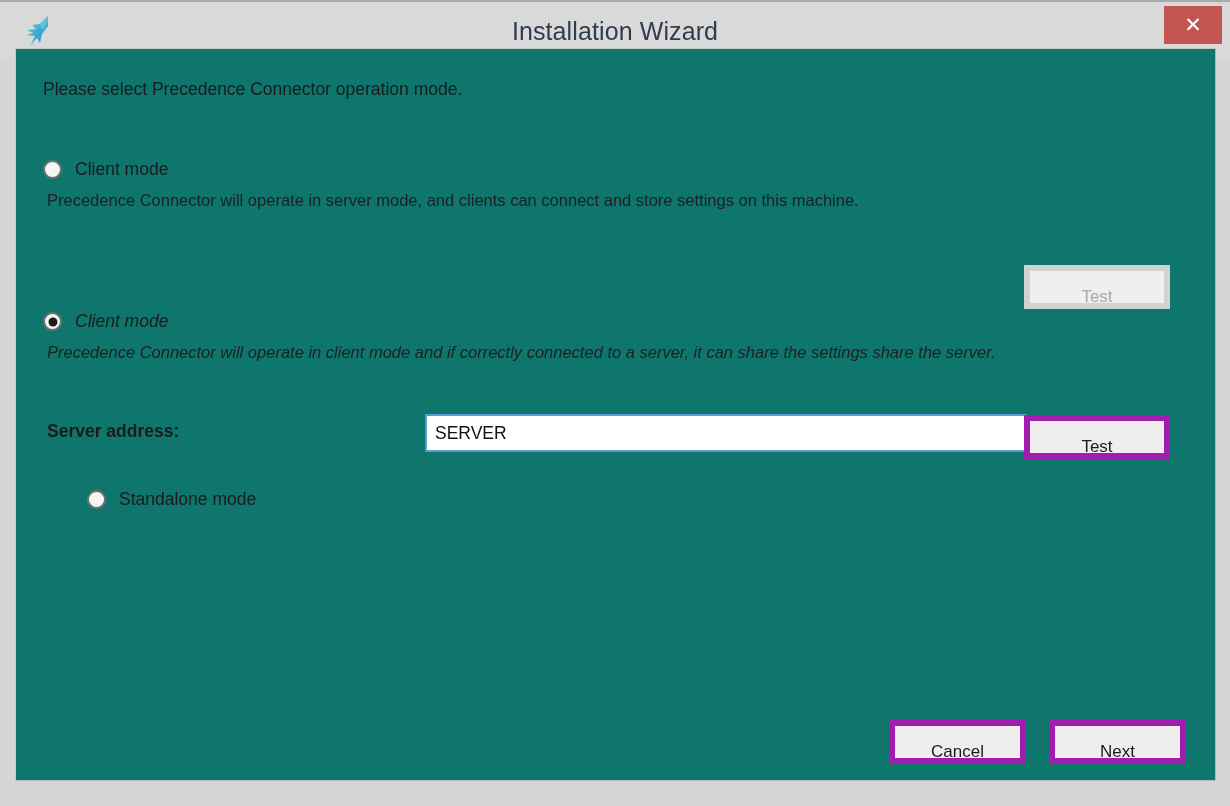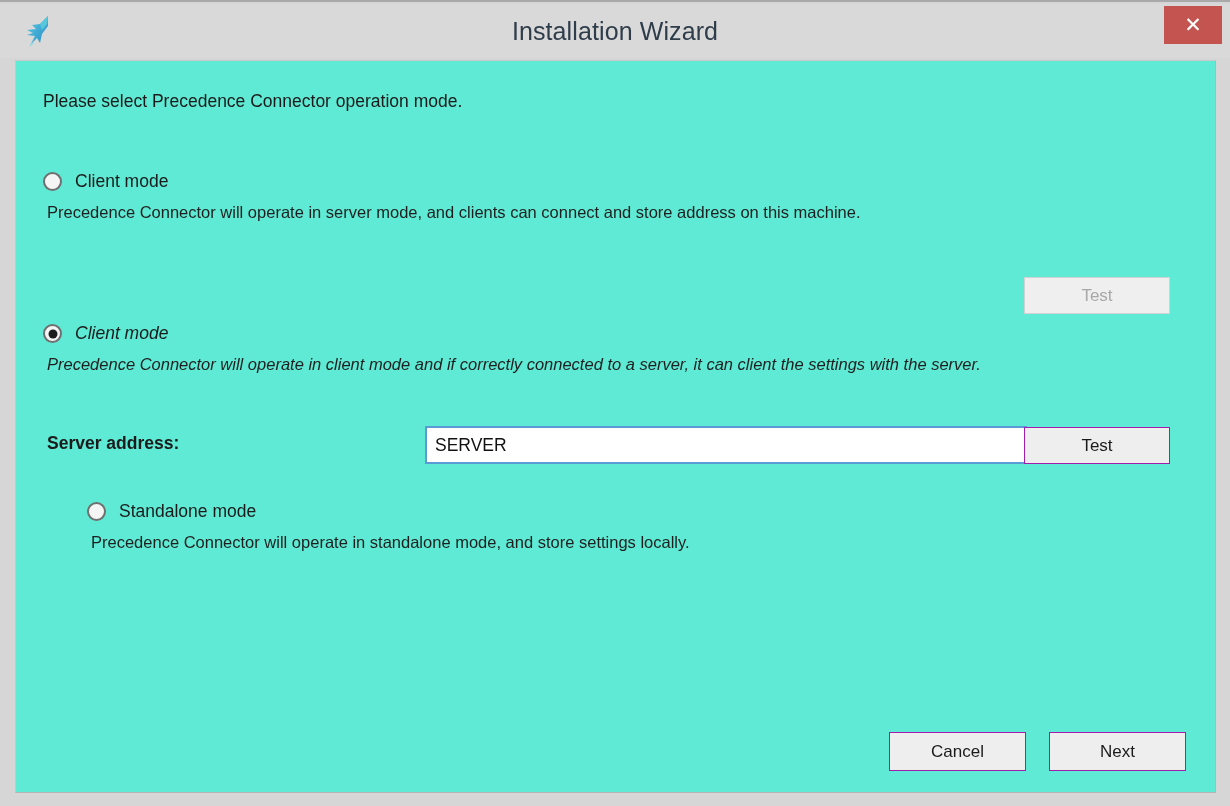--- a/index.html
+++ b/index.html
@@ -73,24 +73,24 @@
     font-size: 21px;
     line-height: 1;
     font-family: "DejaVu Sans", sans-serif;
     font-weight: 400;
   }
 
   
   .content-panel {
     position: absolute;
     left: 15px;
-    top: 58px;
+    top: 46px;
     width: 1201px;
     height: 733px;
-    background: #5eead4;
+    background: #0f766e;
     border: 1px solid #c8c8c8;
     border-right-color: #b5b5b5;
     border-bottom-color: #b5b5b5;
     box-sizing: border-box;
   }
 
   .intro-text {
     position: absolute;
     left: 27px;
     top: 30px;
@@ -153,24 +153,24 @@
     margin-left: 4px;
   }
   #opt-client .option-desc { width: 1140px; }
 
   
   .btn {
     font-family: "Liberation Sans", sans-serif;
     font-size: 17px;
     background: #eeeeee;
     color: #1b1b1b;
-    border: 1px solid #a21caf;
+    border: 6px solid #a21caf;
     box-sizing: border-box;
     cursor: pointer;
-    padding: 8px;
+    padding: 16px;
   }
   .btn.disabled {
     color: #a8a8a8;
     border-color: #d2d2d2;
     background: #efefef;
     cursor: default;
   }
 
   .test-top {
     position: absolute;
@@ -253,42 +253,41 @@
 
   <div class="content-panel">
 
     <div class="intro-text">Please select Precedence Connector operation mode.</div>
 
     <div class="option" id="opt-server">
       <div class="option-header">
         <span class="radio"></span>
         <span class="option-label">Client mode</span>
       </div>
-      <div class="option-desc">Precedence Connector will operate in server mode, and clients can connect and store address on this machine.</div>
+      <div class="option-desc">Precedence Connector will operate in server mode, and clients can connect and store settings on this machine.</div>
     </div>
 
     <button class="btn disabled test-top">Test</button>
 
     <div class="option" id="opt-client">
       <div class="option-header">
         <span class="radio checked"></span>
         <span class="option-label">Client mode</span>
       </div>
-      <div class="option-desc">Precedence Connector will operate in client mode and if correctly connected to a server, it can client the settings with the server.</div>
+      <div class="option-desc">Precedence Connector will operate in client mode and if correctly connected to a server, it can share the settings share the server.</div>
     </div>
 
     <div class="addr-label">Server address:</div>
     <input class="addr-input" type="text" value="SERVER" style="">
     <button class="btn test-client">Test</button>
 
     <div class="option" id="opt-standalone">
       <div class="option-header">
         <span class="radio"></span>
         <span class="option-label">Standalone mode</span>
       </div>
-      <div class="option-desc">Precedence Connector will operate in standalone mode, and store settings locally.</div>
     </div>
 
     <button class="btn footer-btn btn-next">Next</button>
     <button class="btn footer-btn btn-cancel">Cancel</button>
 
   </div>
 </div>
 
 </body></html>

